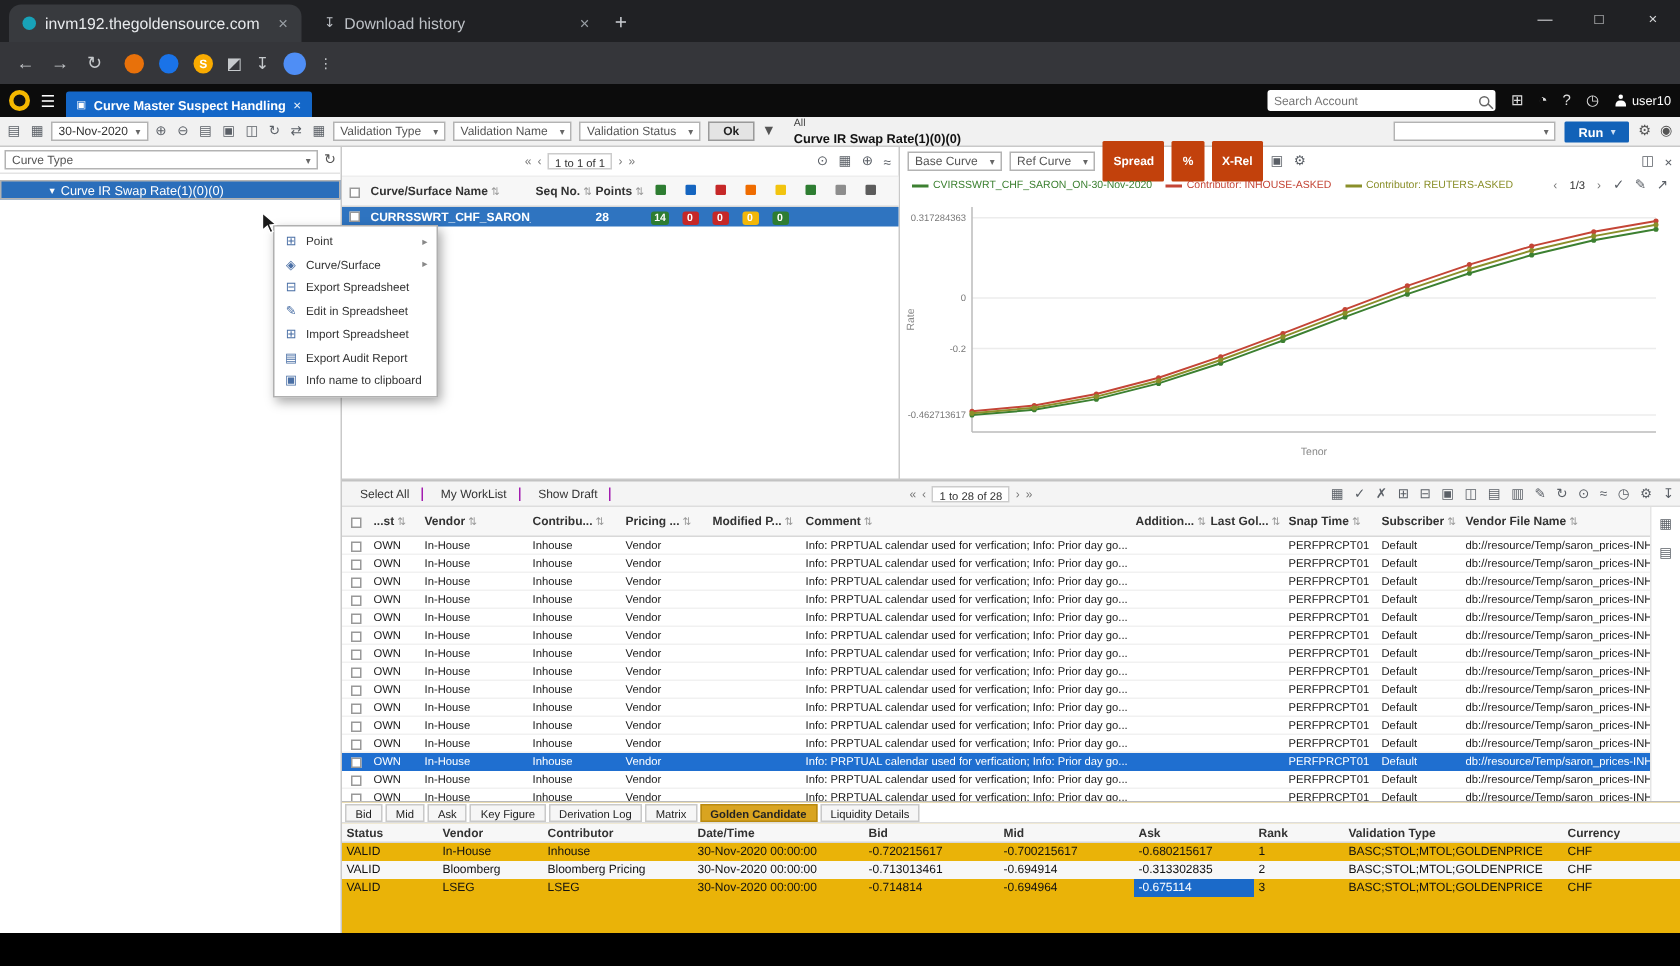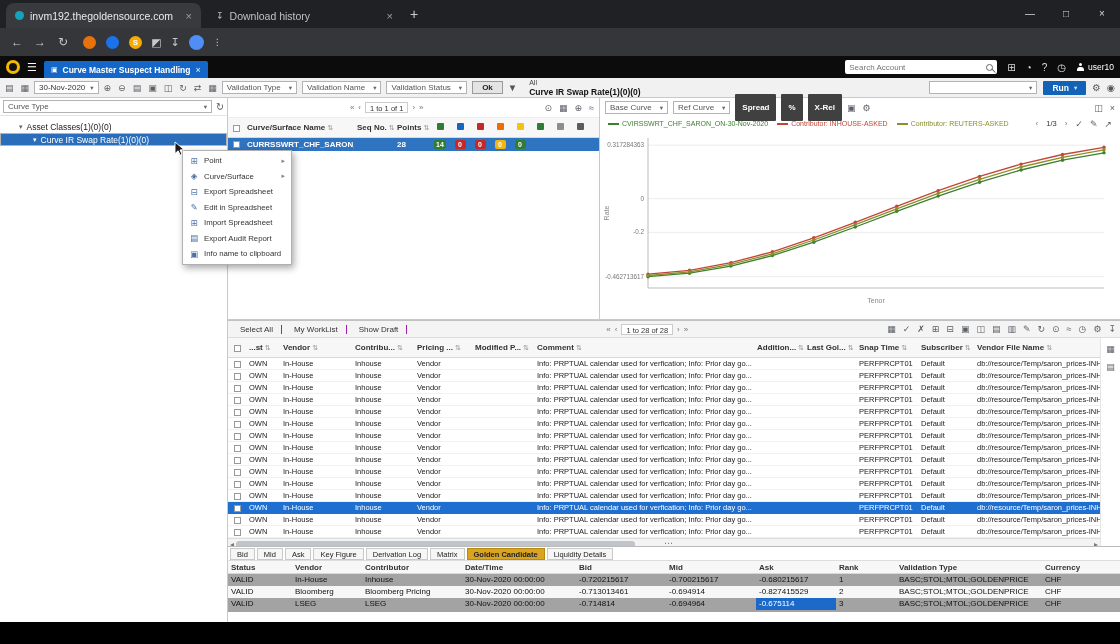--- a/index.html
+++ b/index.html
@@ -76,38 +76,38 @@
 .hcell{font-weight:bold;font-size:8px;color:#333}
 .sort{color:#999;font-size:7px;margin-left:2px;font-weight:normal}
 .icol{text-align:center;padding:0 1px}
 .sq{width:7px;height:7px;display:inline-block;border-radius:1px}
 .chk{width:7px;height:7px;border:1px solid #999;background:#fff;display:inline-block;vertical-align:middle}
 .crow{display:flex;align-items:center;height:13px;line-height:13px;background:#2f74c0;color:#fff;font-size:8px;font-weight:bold}
 .badge{display:inline-block;min-width:11px;padding:0 2px;border-radius:2px;color:#fff;font-size:7px;line-height:9px;text-align:center;font-weight:bold}
 
 .chartpanel{position:absolute;left:600px;top:98px;width:520px;height:222px;background:#fff;border-bottom:1px solid #c9c9c9}
 .chartbar{height:19px;display:flex;align-items:center;gap:5px;padding:0 5px}
-.dbtn{background:#404040;color:#fff;font-size:8px;height:27px;padding:0 7px;display:inline-flex;align-items:center;border-radius:1px;font-weight:bold}
+.dbtn{background:#c2410c;color:#fff;font-size:8px;height:27px;padding:0 7px;display:inline-flex;align-items:center;border-radius:1px;font-weight:bold}
 .legendbar{height:13px;display:flex;align-items:center;gap:8px;padding:0 8px;font-size:7px}
 .lg{display:inline-flex;align-items:center;gap:3px;white-space:nowrap}
 .lgline{width:11px;height:2px;display:inline-block}
 
 .worklist{position:absolute;left:228px;top:320px;width:892px;height:234px;background:#fff}
 .wl-toolbar{height:18px;display:flex;align-items:center;gap:4px;background:#f4f4f4;border-top:1px solid #c2c2c2;border-bottom:1px solid #ddd;padding:0 4px}
 .wltab{border-right:1px solid #a21caf;padding:0 8px;font-size:8px;color:#333;white-space:nowrap}
 .wl-main{display:flex}
 .wl-grid{width:872px}
 .wl-side{width:20px;display:flex;flex-direction:column;align-items:center;gap:8px;padding-top:6px;border-left:1px solid #e5e5e5}
 .wlrow{display:flex;align-items:flex-start;height:12px;line-height:12px;font-size:7.5px;border-bottom:1px solid #f1f1f1;color:#1a1a1a}
 .wlrow.selrow{background:#1f6fd0;color:#fff;border-bottom-color:#1f6fd0}
 .hscroll{display:flex;align-items:center;height:12px;background:#f3f3f3;border-top:1px solid #ddd;position:relative;padding:0 2px}
 .hthumb{width:46%;height:7px;background:#bfc5cb;border-radius:3px;margin-left:2px}
 .dots{position:absolute;left:50%;top:-1px;color:#777;font-size:9px;letter-spacing:1px}
 
-.golden{position:absolute;left:228px;top:546px;width:892px;height:66px;background:#a3a3a3;border-top:1px solid #bbb}
+.golden{position:absolute;left:228px;top:534px;width:892px;height:88px;background:#eab308;border-top:1px solid #bbb}
 .gtabs{display:flex;gap:2px;height:14px;align-items:center;padding:1px 2px;background:#fff;border-bottom:1px solid #ddd}
 .gtab{border:1px solid #c9c9c9;background:#f6f6f6;height:12px;line-height:11px;padding:0 6px;font-size:7.5px;color:#222;white-space:nowrap}
 .gtab.active{background:#d9a420;border-color:#b98a10;font-weight:bold}
 .golden .gridhead{height:13px}
 .grow{display:flex;align-items:center;height:12px;line-height:12px;font-size:8px;color:#111}
 .grow.alt{background:#f7f7f7}
 .selcell{background:#1b6ac9;color:#fff}
 
 .blackbar{position:absolute;left:0;top:622px;width:100%;height:22px;background:#000}
 .ctxmenu{position:absolute;left:182px;top:150px;width:110px;background:#fff;border:1px solid #b0b0b0;box-shadow:2px 3px 7px rgba(0,0,0,.35);z-index:50;padding:2px 0}
@@ -232,24 +232,20 @@
 
   <div class="treepanel">
     <div class="treehead">
       <span class="sel treesel">
         <span>Curve Type</span>
           <span class="caret">▾</span>
       </span>
       <span class="tic">↻</span>
     </div>
     <div id="tree" style="padding-top:4px">
-        <div class="tnode" style="padding-left: 19px;">
-          <span class="tcaret">▾</span>
-          <span>Asset Classes(1)(0)(0)</span>
-        </div>
         <div class="tnode sel" style="padding-left: 32px;">
           <span class="tcaret">▾</span>
           <span>Curve IR Swap Rate(1)(0)(0)</span>
         </div>
       </div>
   </div>
 
   <div class="midpanel">
     <div class="minibar">
       <span class="pager-ctr">
@@ -710,21 +706,21 @@
           <span class="cell" style="flex:0 0 146px">BASC;STOL;MTOL;GOLDENPRICE</span>
           <span class="cell" style="flex:0 0 78px">CHF</span>
         </div>
         <div class="grow alt">
           <span class="cell" style="flex:0 0 64px">VALID</span>
           <span class="cell" style="flex:0 0 70px">Bloomberg</span>
           <span class="cell" style="flex:0 0 100px">Bloomberg Pricing</span>
           <span class="cell" style="flex:0 0 114px">30-Nov-2020 00:00:00</span>
           <span class="cell" style="flex:0 0 90px">-0.713013461</span>
           <span class="cell" style="flex:0 0 90px">-0.694914</span>
-          <span class="cell" style="flex:0 0 80px">-0.827415529</span>
+          <span class="cell" style="flex:0 0 80px">-0.313302835</span>
           <span class="cell" style="flex:0 0 60px">2</span>
           <span class="cell" style="flex:0 0 146px">BASC;STOL;MTOL;GOLDENPRICE</span>
           <span class="cell" style="flex:0 0 78px">CHF</span>
         </div>
         <div class="grow">
           <span class="cell" style="flex:0 0 64px">VALID</span>
           <span class="cell" style="flex:0 0 70px">LSEG</span>
           <span class="cell" style="flex:0 0 100px">LSEG</span>
           <span class="cell" style="flex:0 0 114px">30-Nov-2020 00:00:00</span>
           <span class="cell" style="flex:0 0 90px">-0.714814</span>

